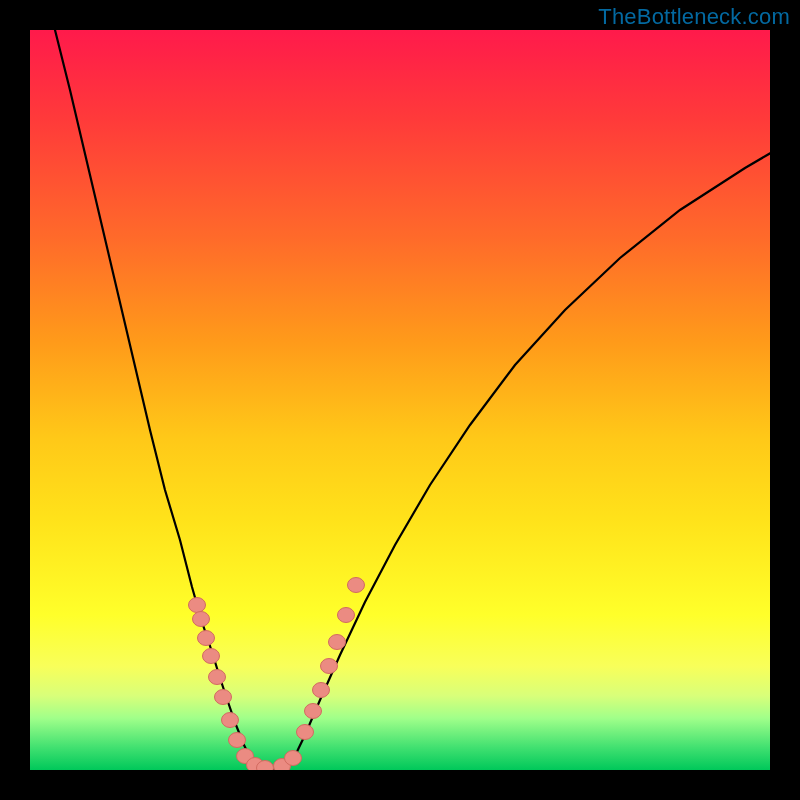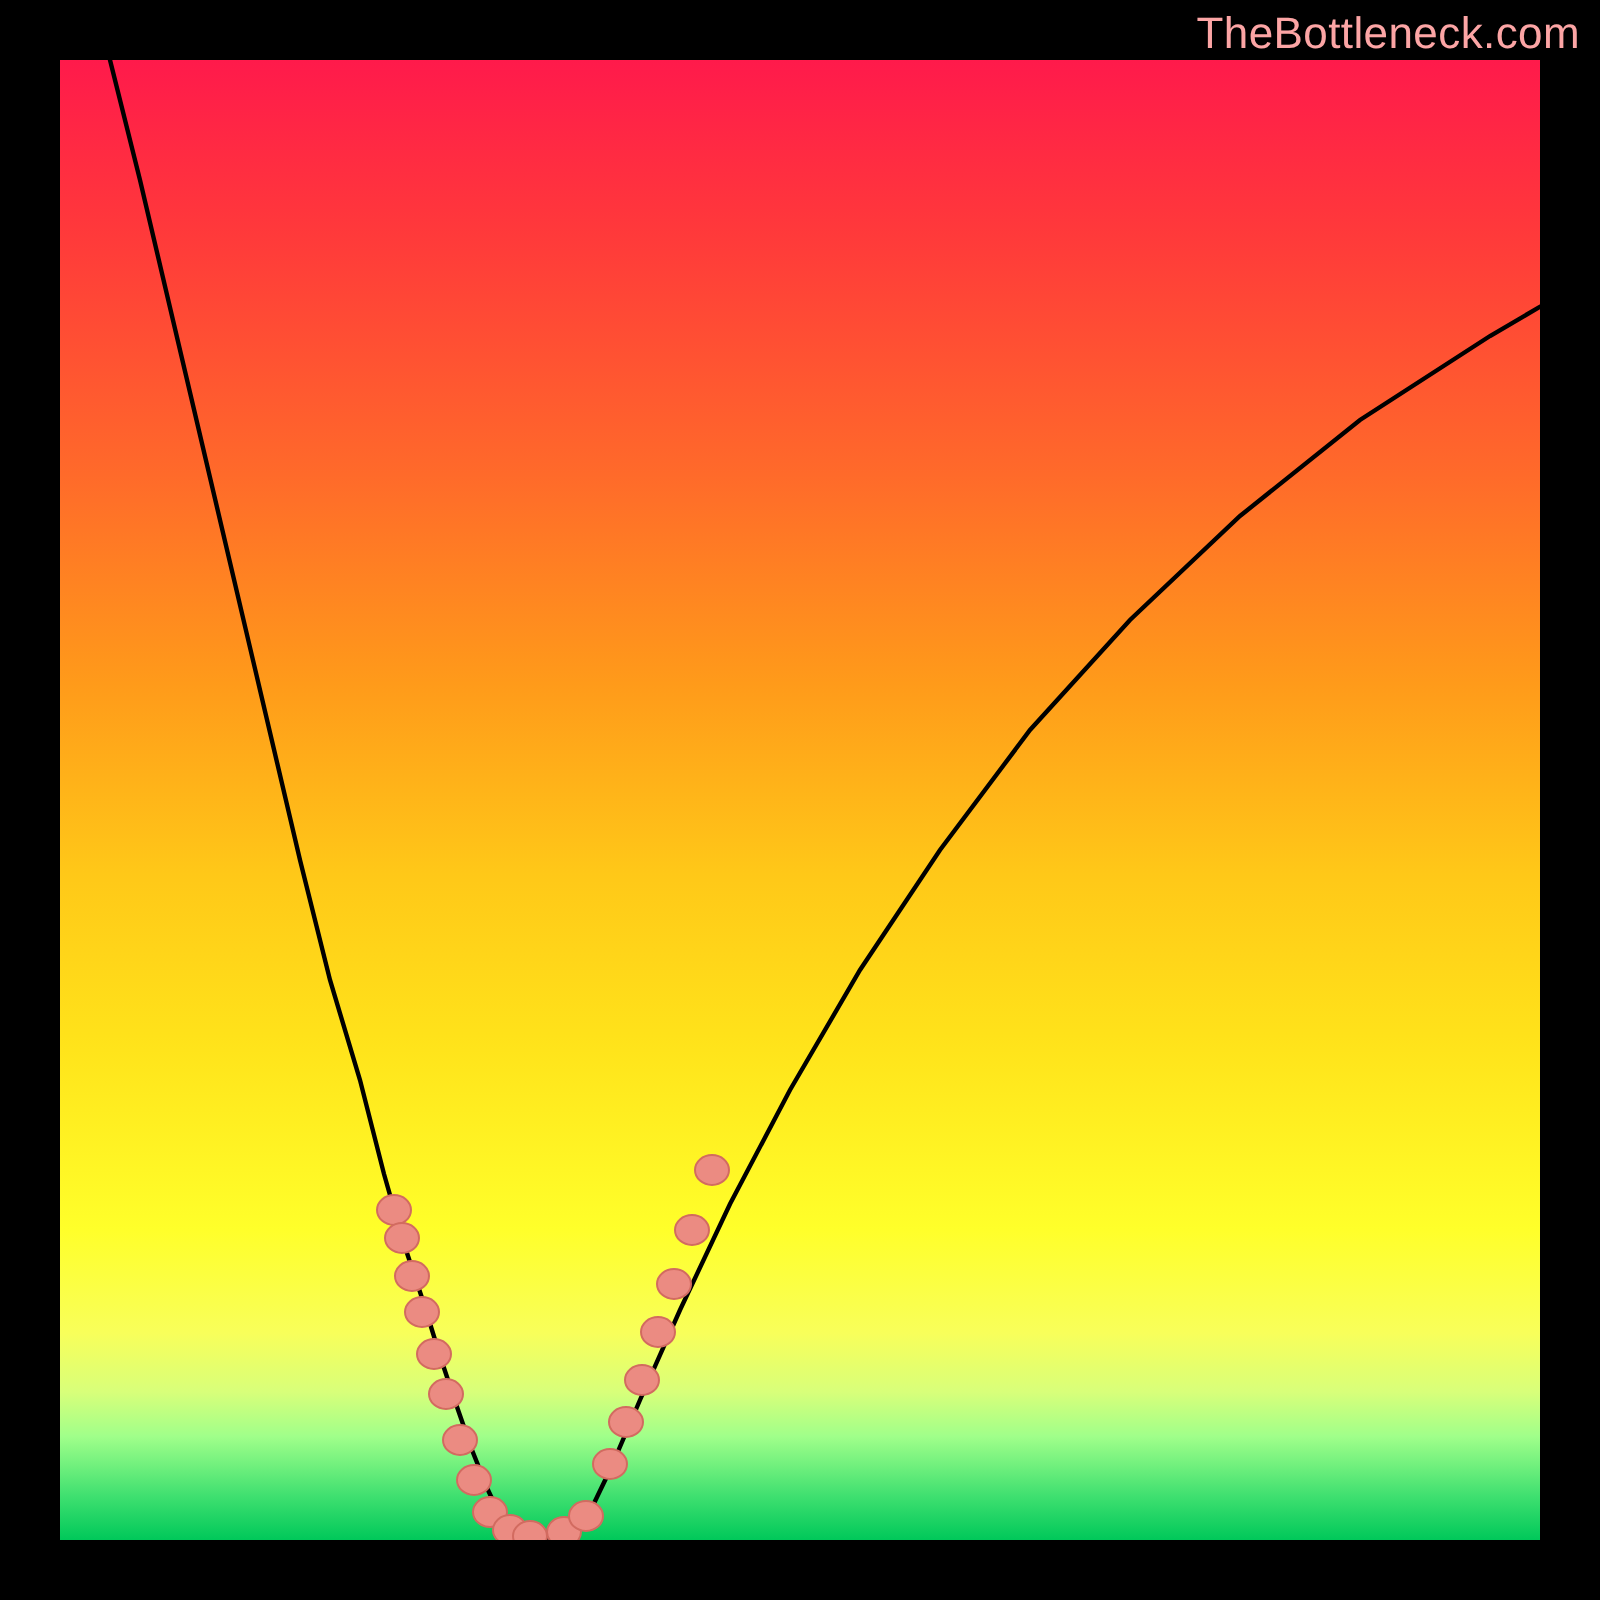--- a/index.html
+++ b/index.html
@@ -35,21 +35,21 @@
       #d8ff7a 90%,
       #a0ff8a 93%,
       #40e070 97%,
       #00c85a 100%);
     overflow: hidden;
   }
   .watermark {
     position: absolute;
     top: 4px;
     right: 10px;
-    color: #fca5a5;
+    color: #0369a1;
     font-size: 22px;
     font-weight: 400;
     letter-spacing: 0.2px;
     z-index: 50;
   }
   svg.curve {
     position: absolute;
     left: 0;
     top: 0;
     width: 740px;

